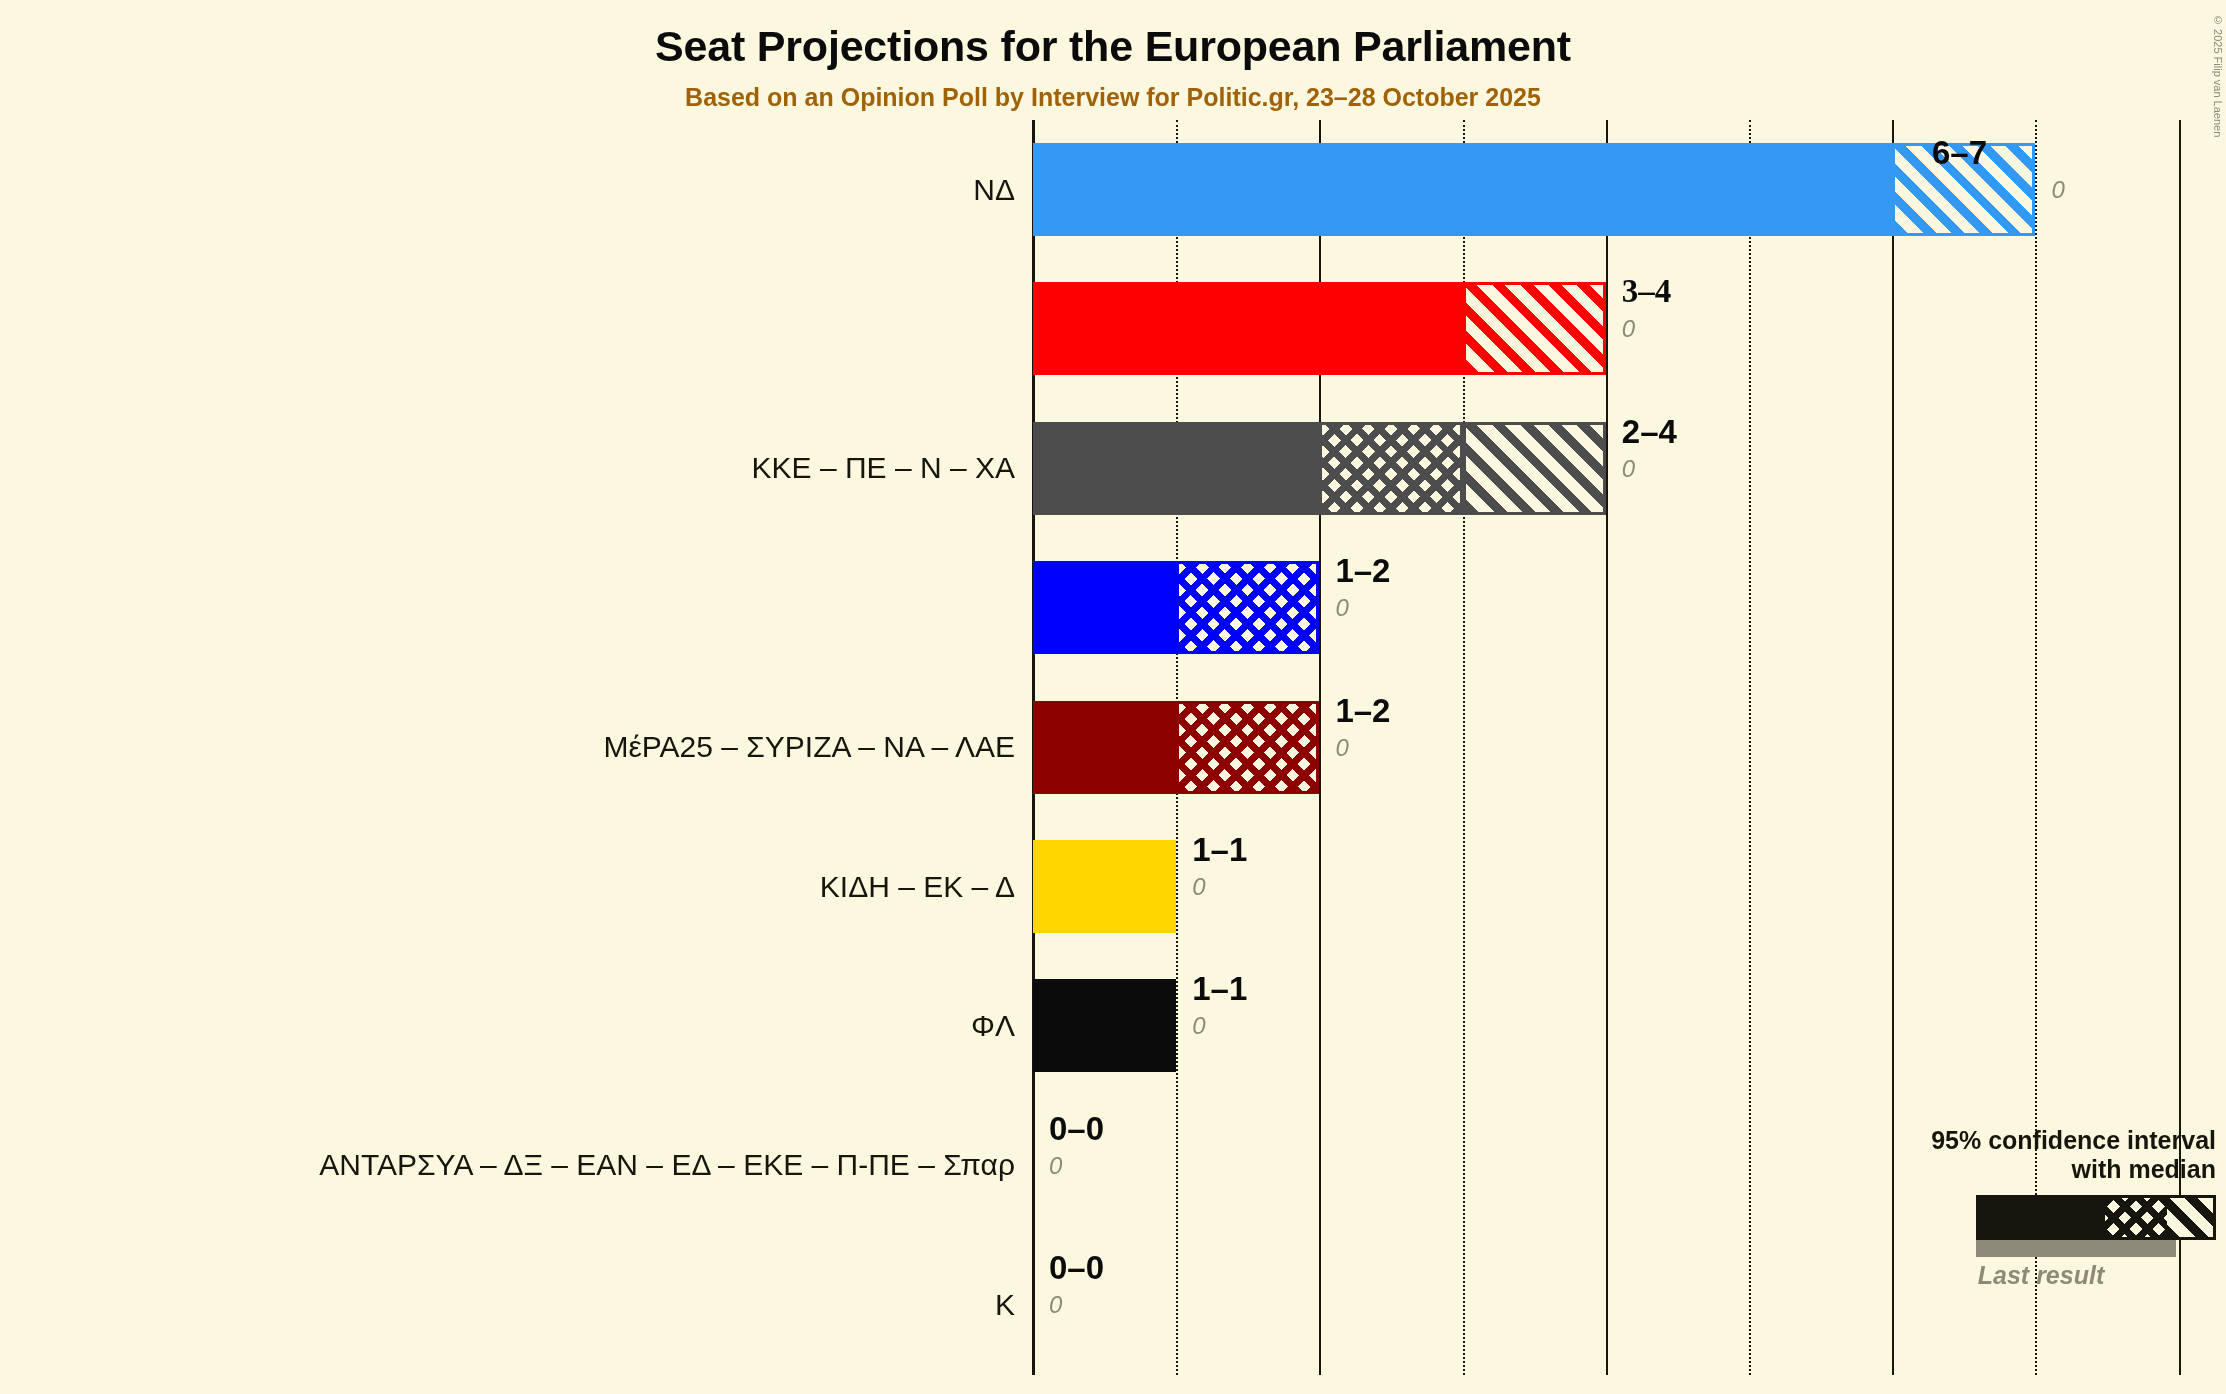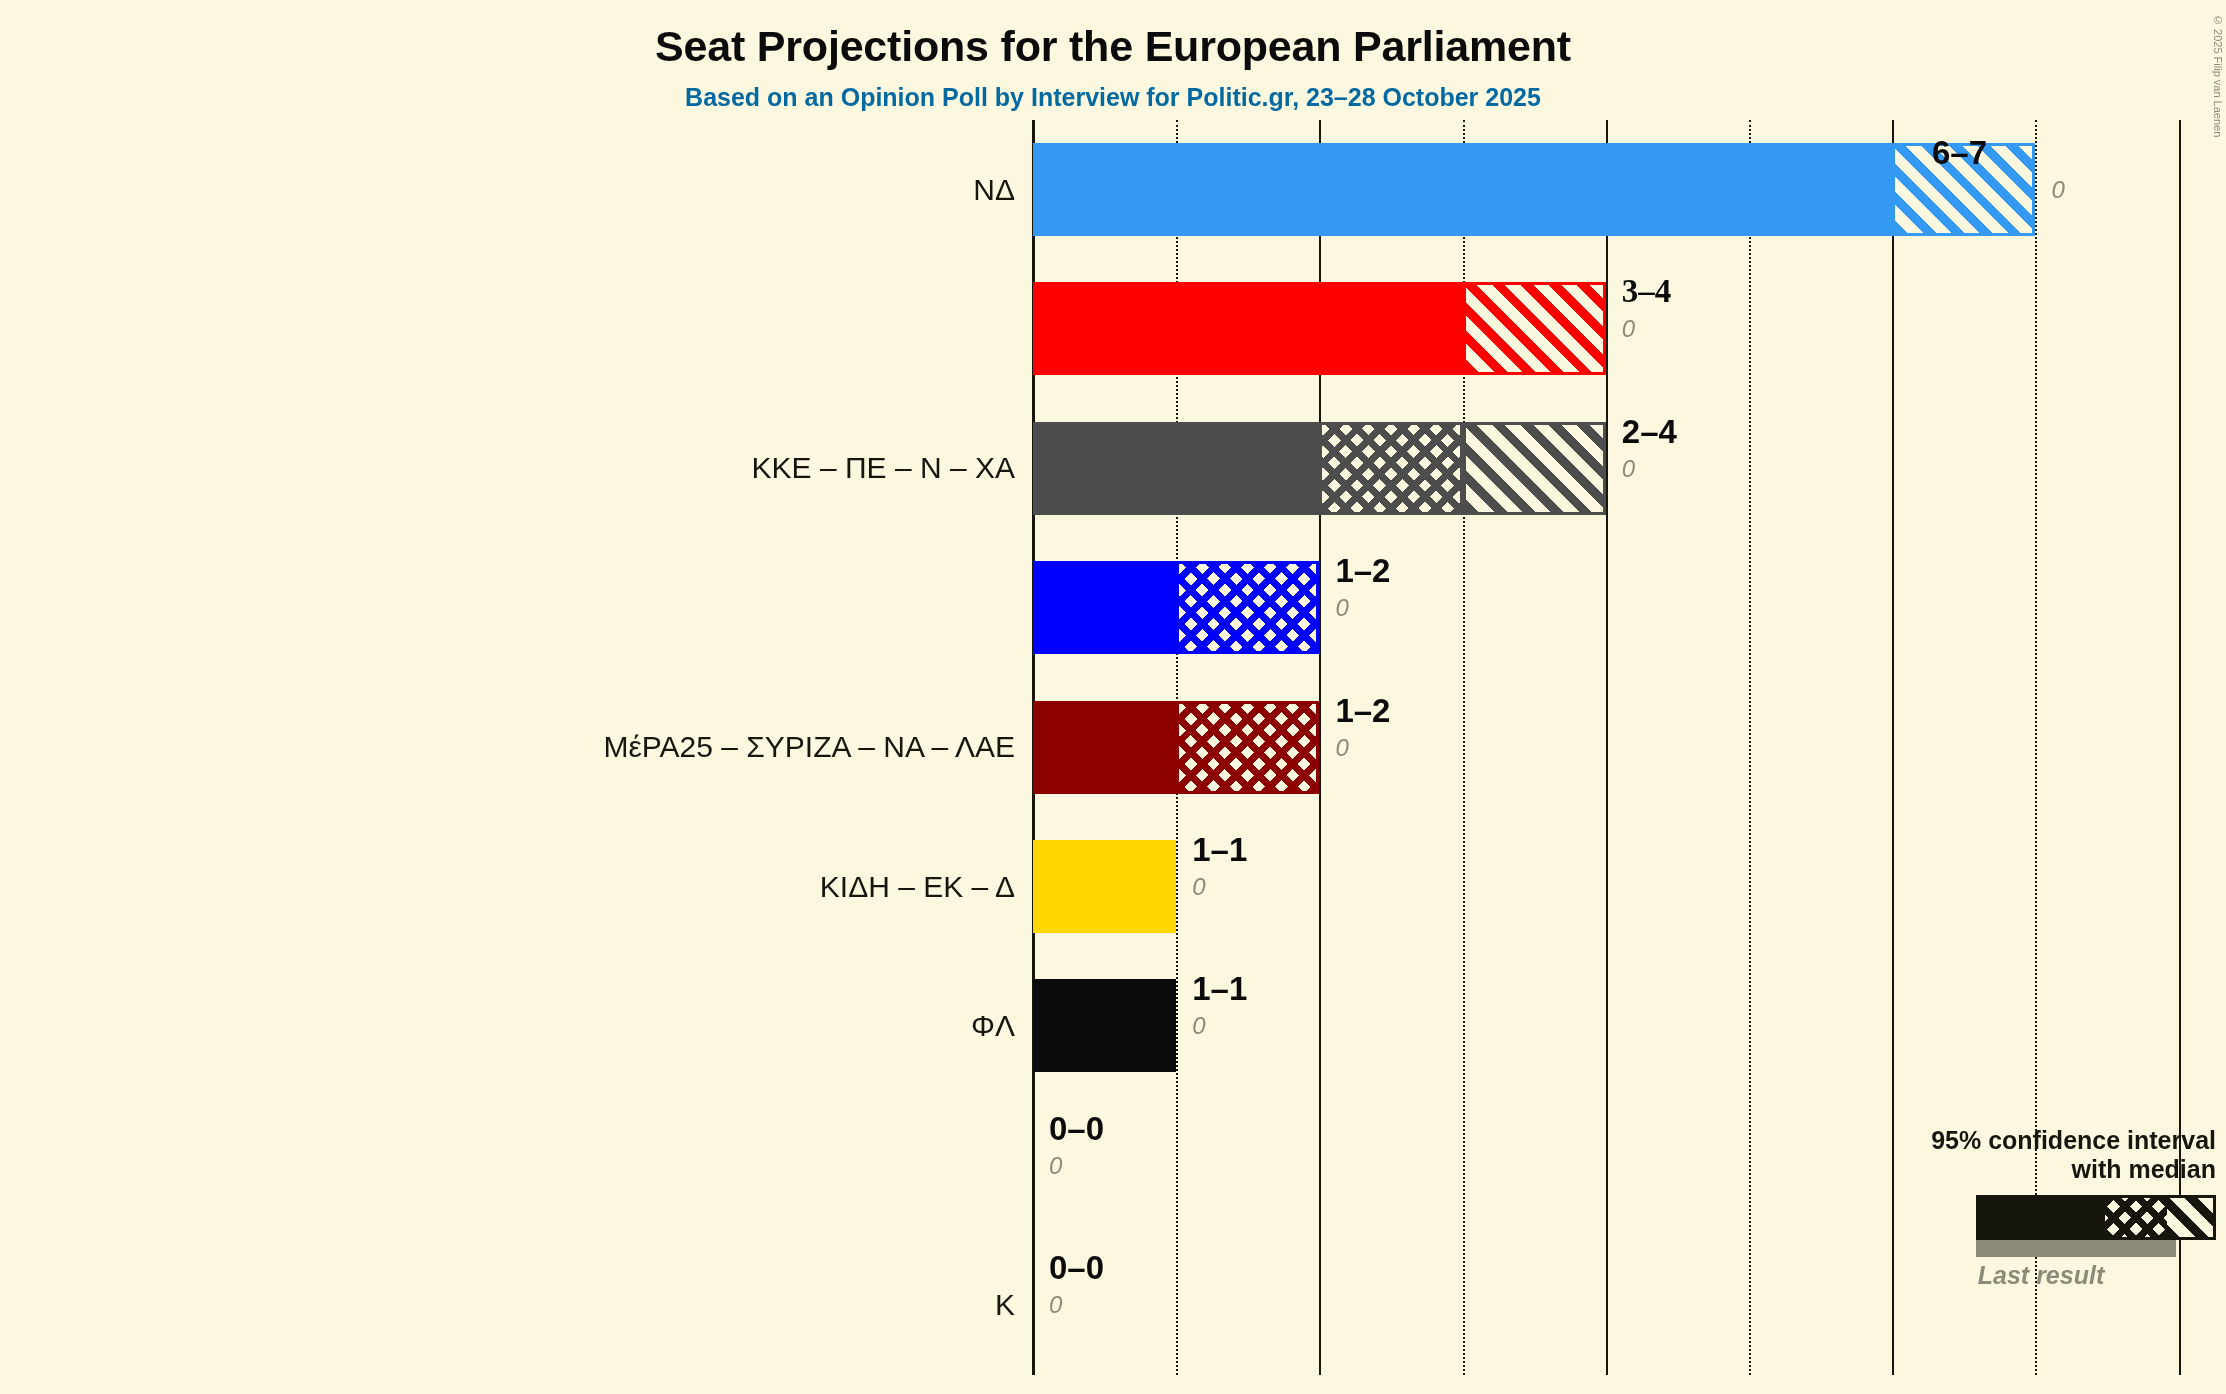--- a/index.html
+++ b/index.html
@@ -15,21 +15,21 @@
   
   .title{
     position:absolute;left:0;top:22px;width:2226px;
     text-align:center;
     font-size:43px;font-weight:bold;color:#0B0B0B;
     letter-spacing:-0.2px;
   }
   .subtitle{
     position:absolute;left:0;top:83px;width:2226px;
     text-align:center;
-    font-size:25px;font-weight:bold;color:#0369a1;
+    font-size:25px;font-weight:bold;color:#a16207;
   }
   .copyright{
     position:absolute;right:2px;top:14px;
     font-size:11px;color:#8C8A78;
     writing-mode:vertical-rl;
     text-orientation:mixed;
     white-space:nowrap;
   }
   .axis-line{
     position:absolute;left:1032px;top:120px;
@@ -162,20 +162,21 @@
       </div>
       <div class="row" style="top: 956.4px;">
         <div class="row-label">ΦΛ</div>
         <div class="bar-wrap" style="width: 143.2px;">
           <div class="seg solid" style="left: 0px; width: 143.2px; background: rgb(11, 11, 11);"></div>
         </div>
         <div class="val" style="left: 1192.2px;">1–1</div>
         <div class="val-sub" style="left: 1192.2px;">0</div>
       </div>
       <div class="row" style="top: 1095.8px;">
+        <div class="row-label">ΑΝΤΑΡΣΥΑ – ΔΞ – ΕΑΝ – ΕΔ – ΕΚΕ – Π-ΠΕ – Σπαρ</div>
         <div class="bar-wrap" style="width: 1px;"></div>
         <div class="val" style="left: 1049px;">0–0</div>
         <div class="val-sub" style="left: 1049px;">0</div>
       </div>
       <div class="row" style="top: 1235.2px;">
         <div class="row-label">Κ</div>
         <div class="bar-wrap" style="width: 1px;"></div>
         <div class="val" style="left: 1049px;">0–0</div>
         <div class="val-sub" style="left: 1049px;">0</div>
       </div>

